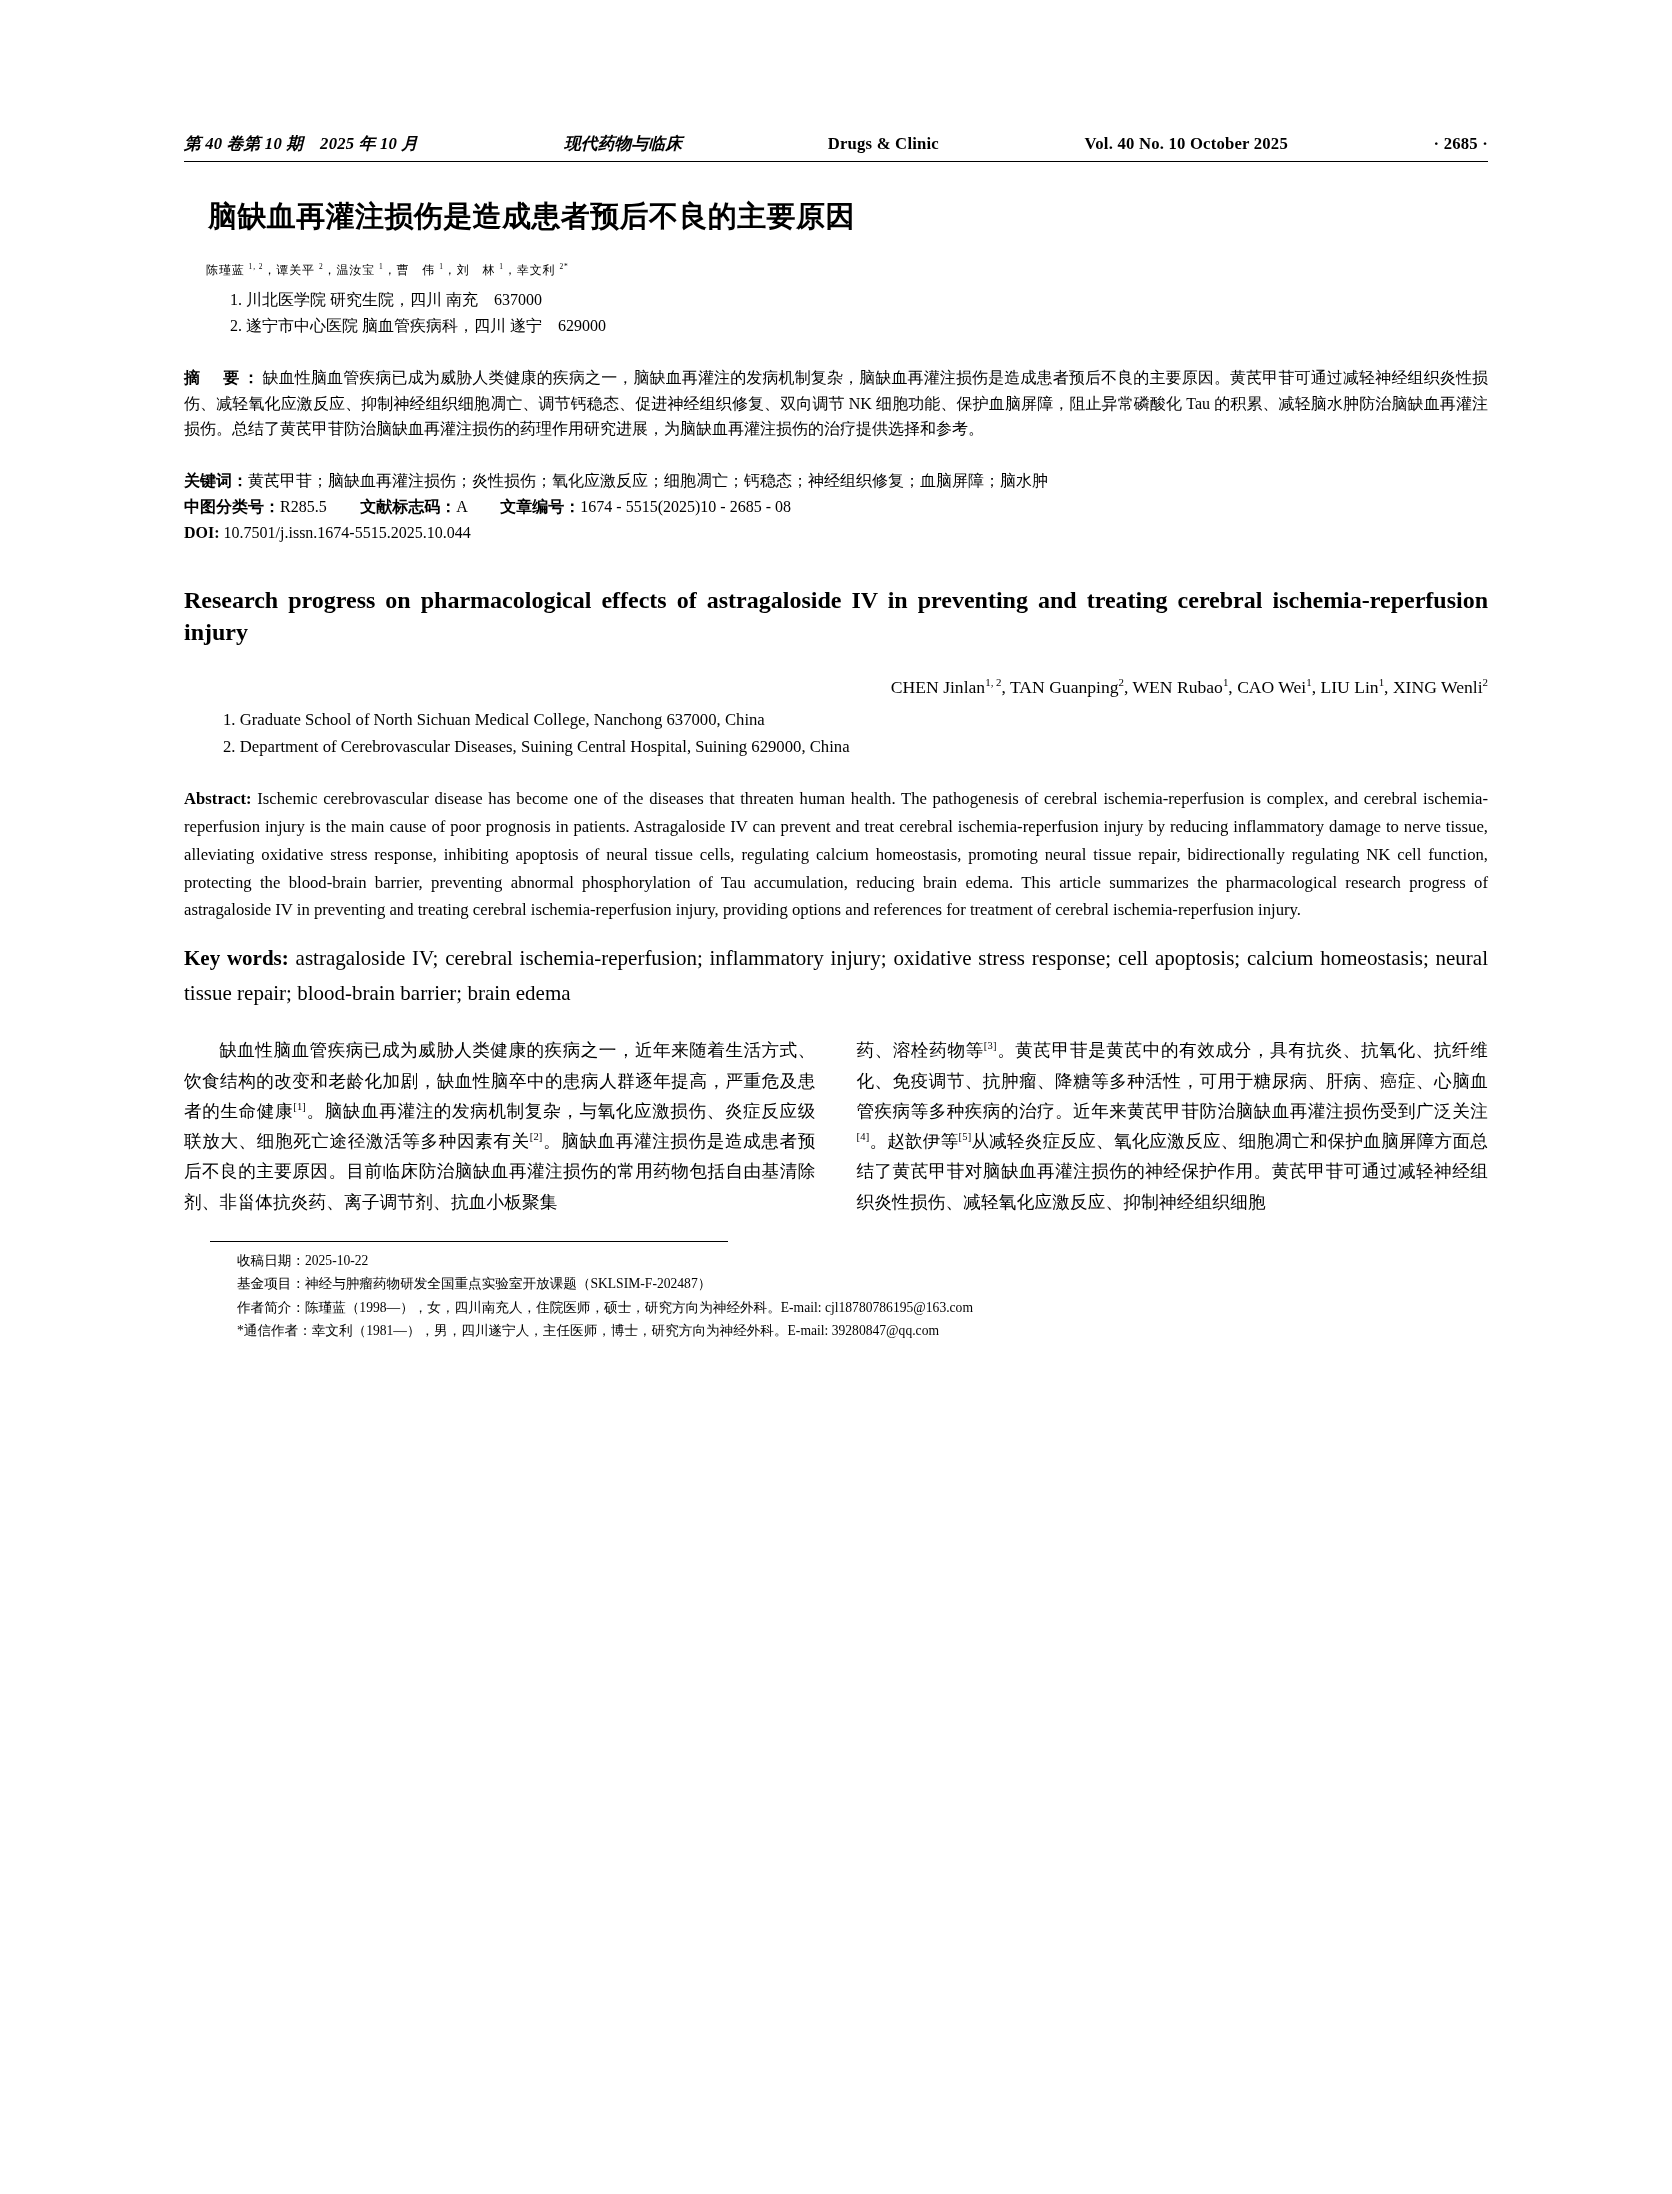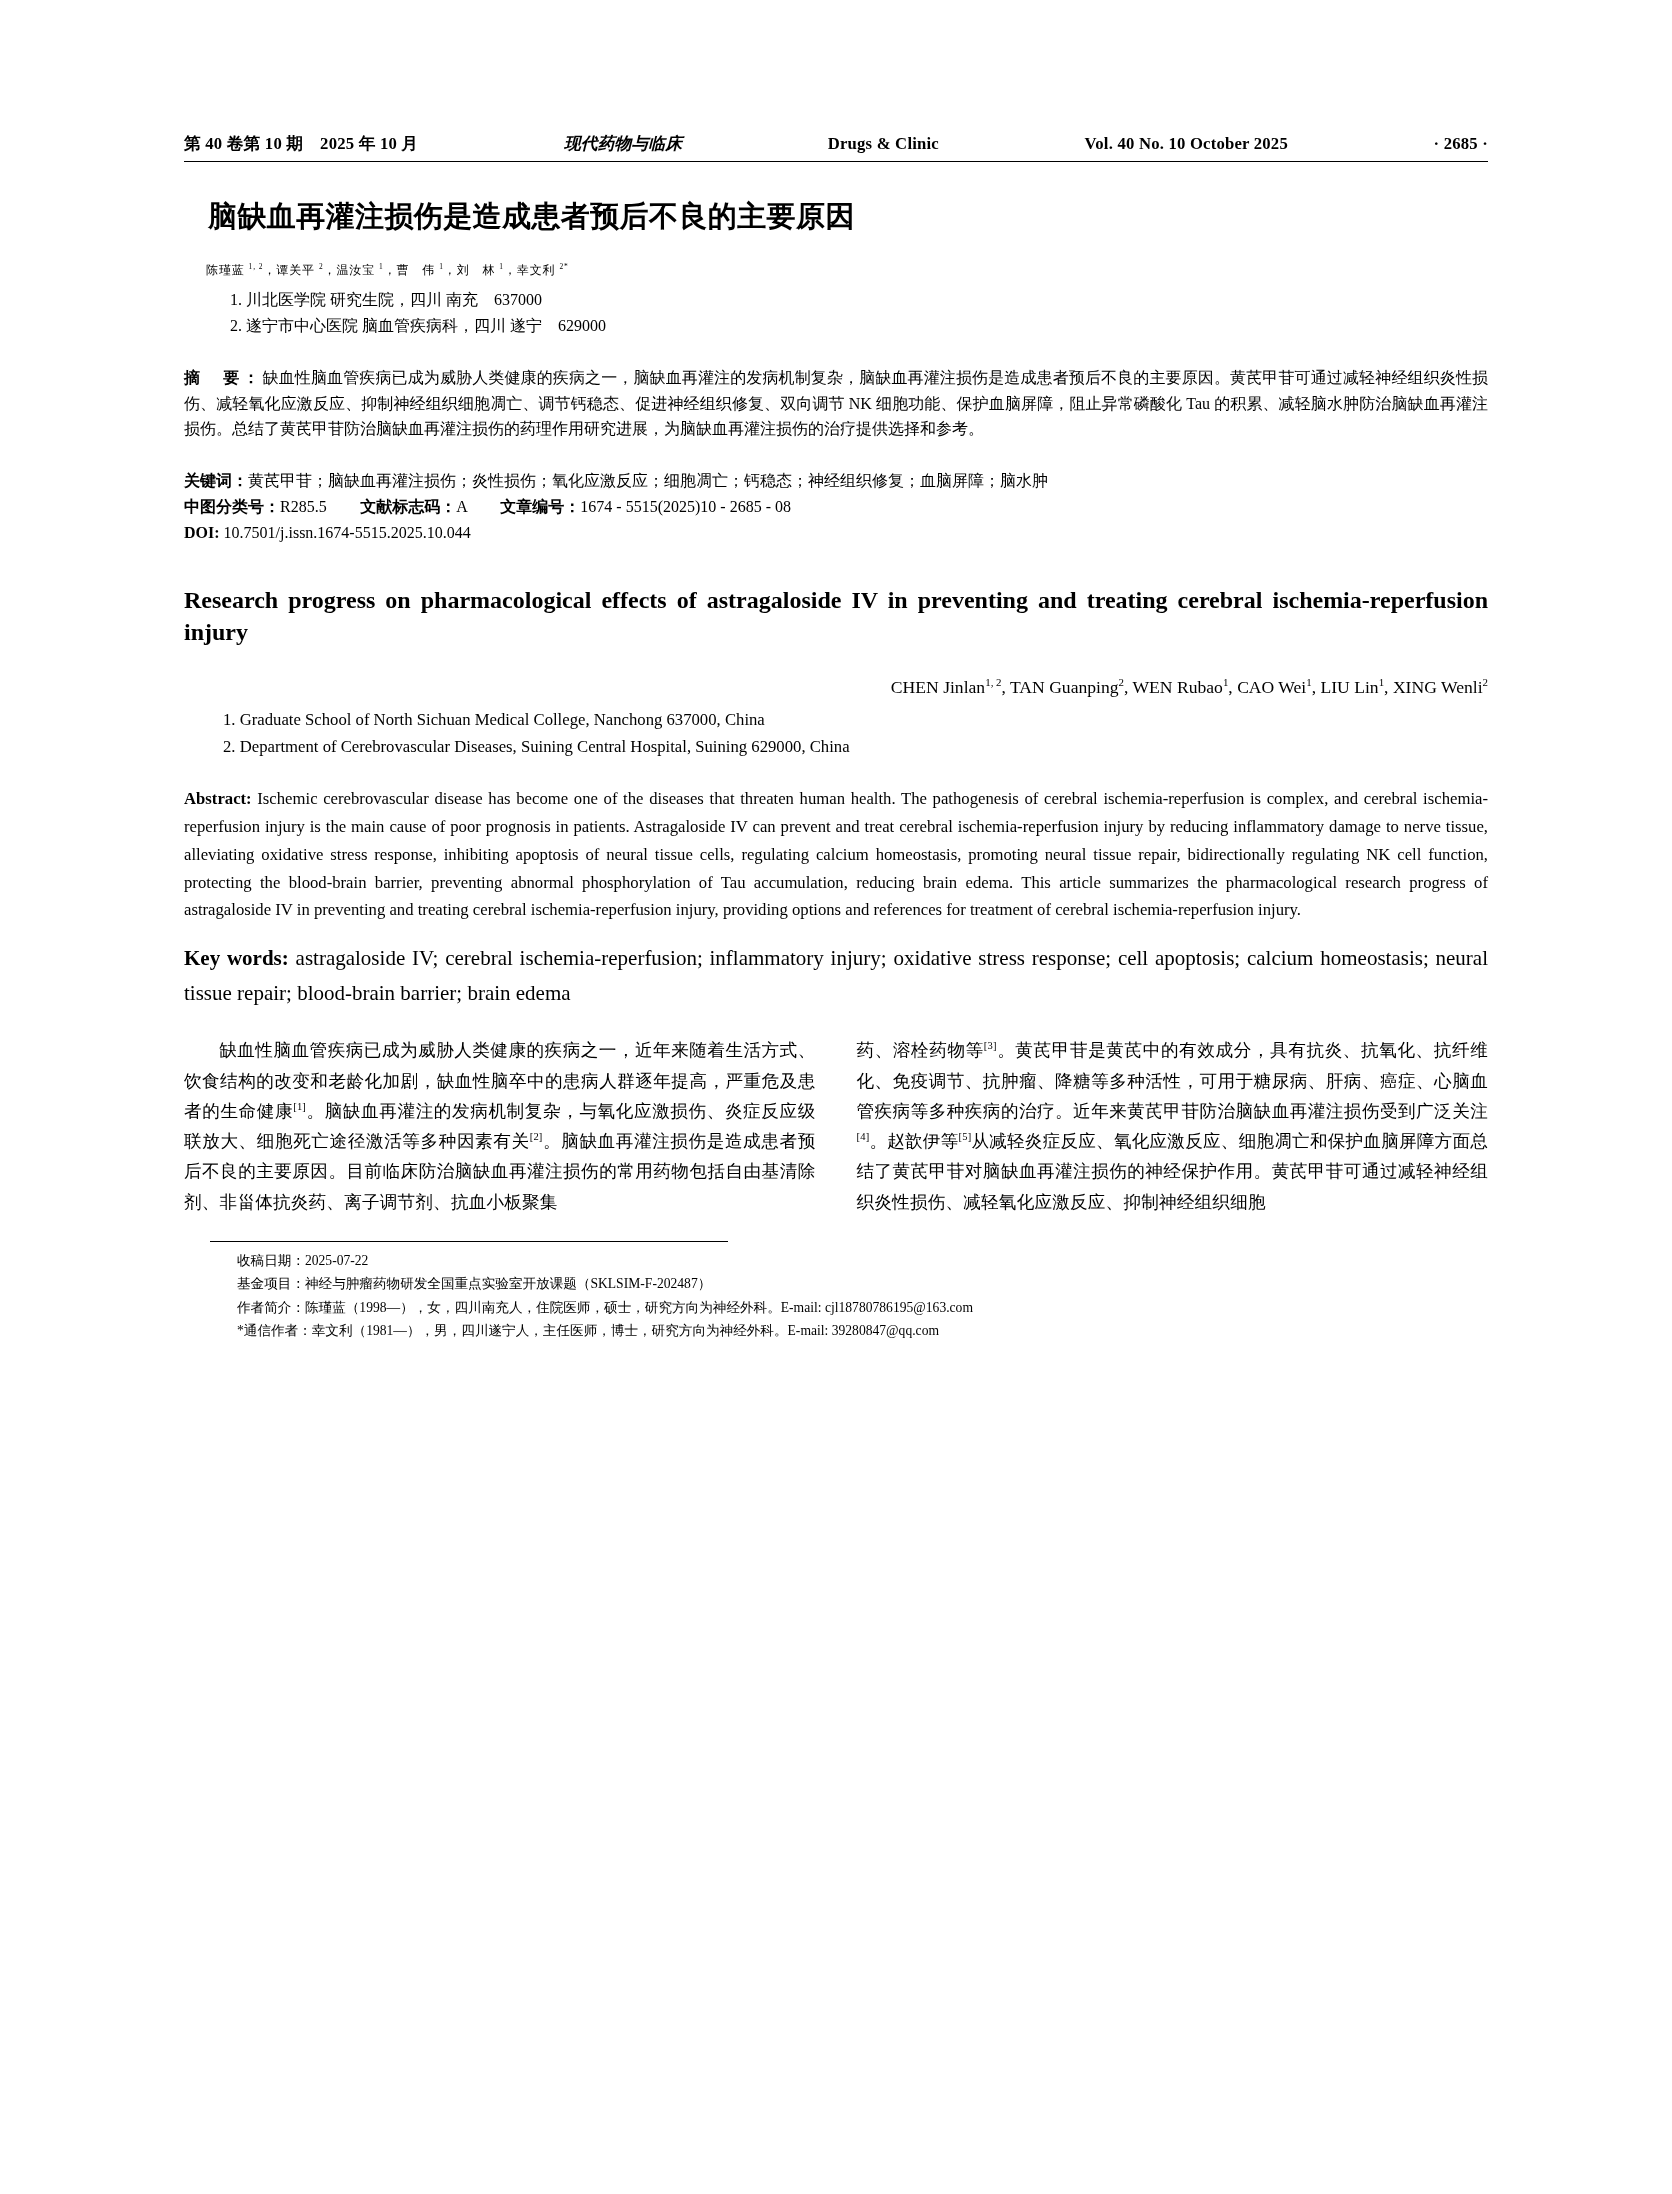--- a/index.html
+++ b/index.html
@@ -27,20 +27,21 @@
     align-items: baseline;
     justify-content: space-between;
     font-size: 16.7px;
     letter-spacing: 0.2px;
     padding-bottom: 6.1px;
     border-bottom: 1.8px solid #000;
     font-weight: bold;
   }
   .runhead .rh-left {
     white-space: nowrap;
+    font-style: italic;
   }
   .runhead .rh-cn-journal {
     font-family: "Liberation Serif", serif;
     font-style: italic;
     font-weight: bold;
     white-space: nowrap;
   }
   .runhead .rh-en-journal {
     white-space: nowrap;
     font-weight: bold;
@@ -246,21 +247,21 @@
       <p class="indent">缺血性脑血管疾病已成为威胁人类健康的疾病之一，近年来随着生活方式、饮食结构的改变和老龄化加剧，缺血性脑卒中的患病人群逐年提高，严重危及患者的生命健康<sup>[1]</sup>。脑缺血再灌注的发病机制复杂，与氧化应激损伤、炎症反应级联放大、细胞死亡途径激活等多种因素有关<sup>[2]</sup>。脑缺血再灌注损伤是造成患者预后不良的主要原因。目前临床防治脑缺血再灌注损伤的常用药物包括自由基清除剂、非甾体抗炎药、离子调节剂、抗血小板聚集</p>
     </div>
     <div class="col">
       <p>药、溶栓药物等<sup>[3]</sup>。黄芪甲苷是黄芪中的有效成分，具有抗炎、抗氧化、抗纤维化、免疫调节、抗肿瘤、降糖等多种活性，可用于糖尿病、肝病、癌症、心脑血管疾病等多种疾病的治疗。近年来黄芪甲苷防治脑缺血再灌注损伤受到广泛关注<sup>[4]</sup>。赵歆伊等<sup>[5]</sup>从减轻炎症反应、氧化应激反应、细胞凋亡和保护血脑屏障方面总结了黄芪甲苷对脑缺血再灌注损伤的神经保护作用。黄芪甲苷可通过减轻神经组织炎性损伤、减轻氧化应激反应、抑制神经组织细胞</p>
     </div>
   </div>
 
   <div class="footnotes">
     <div class="fn-rule"></div>
     <div class="fn-list">
-      <div>收稿日期：2025-07-22</div>
+      <div>收稿日期：2025-10-22</div>
       <div>基金项目：神经与肿瘤药物研发全国重点实验室开放课题（SKLSIM-F-202487）</div>
       <div>作者简介：陈瑾蓝（1998—），女，四川南充人，住院医师，硕士，研究方向为神经外科。E-mail: cjl18780786195@163.com</div>
       <div>*通信作者：幸文利（1981—），男，四川遂宁人，主任医师，博士，研究方向为神经外科。E-mail: 39280847@qq.com</div>
     </div>
   </div>
 
 </div>
 
 
 </body></html>

